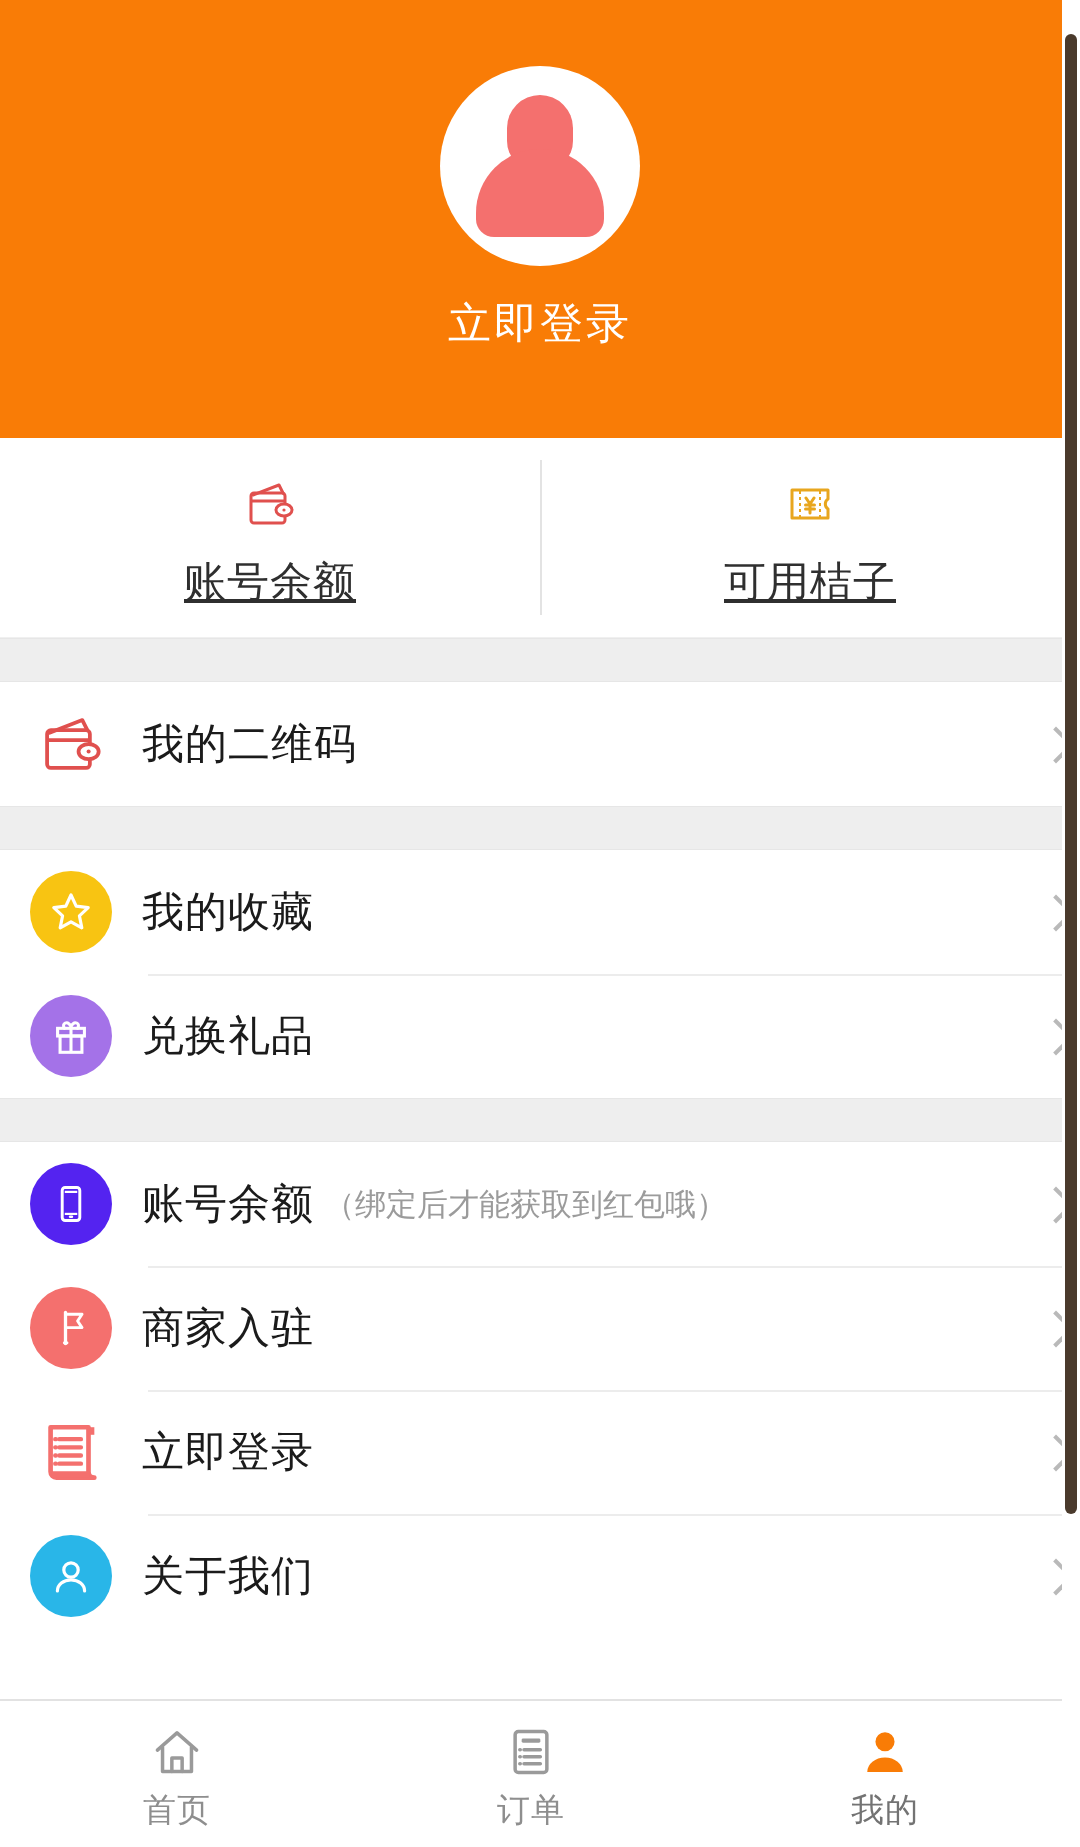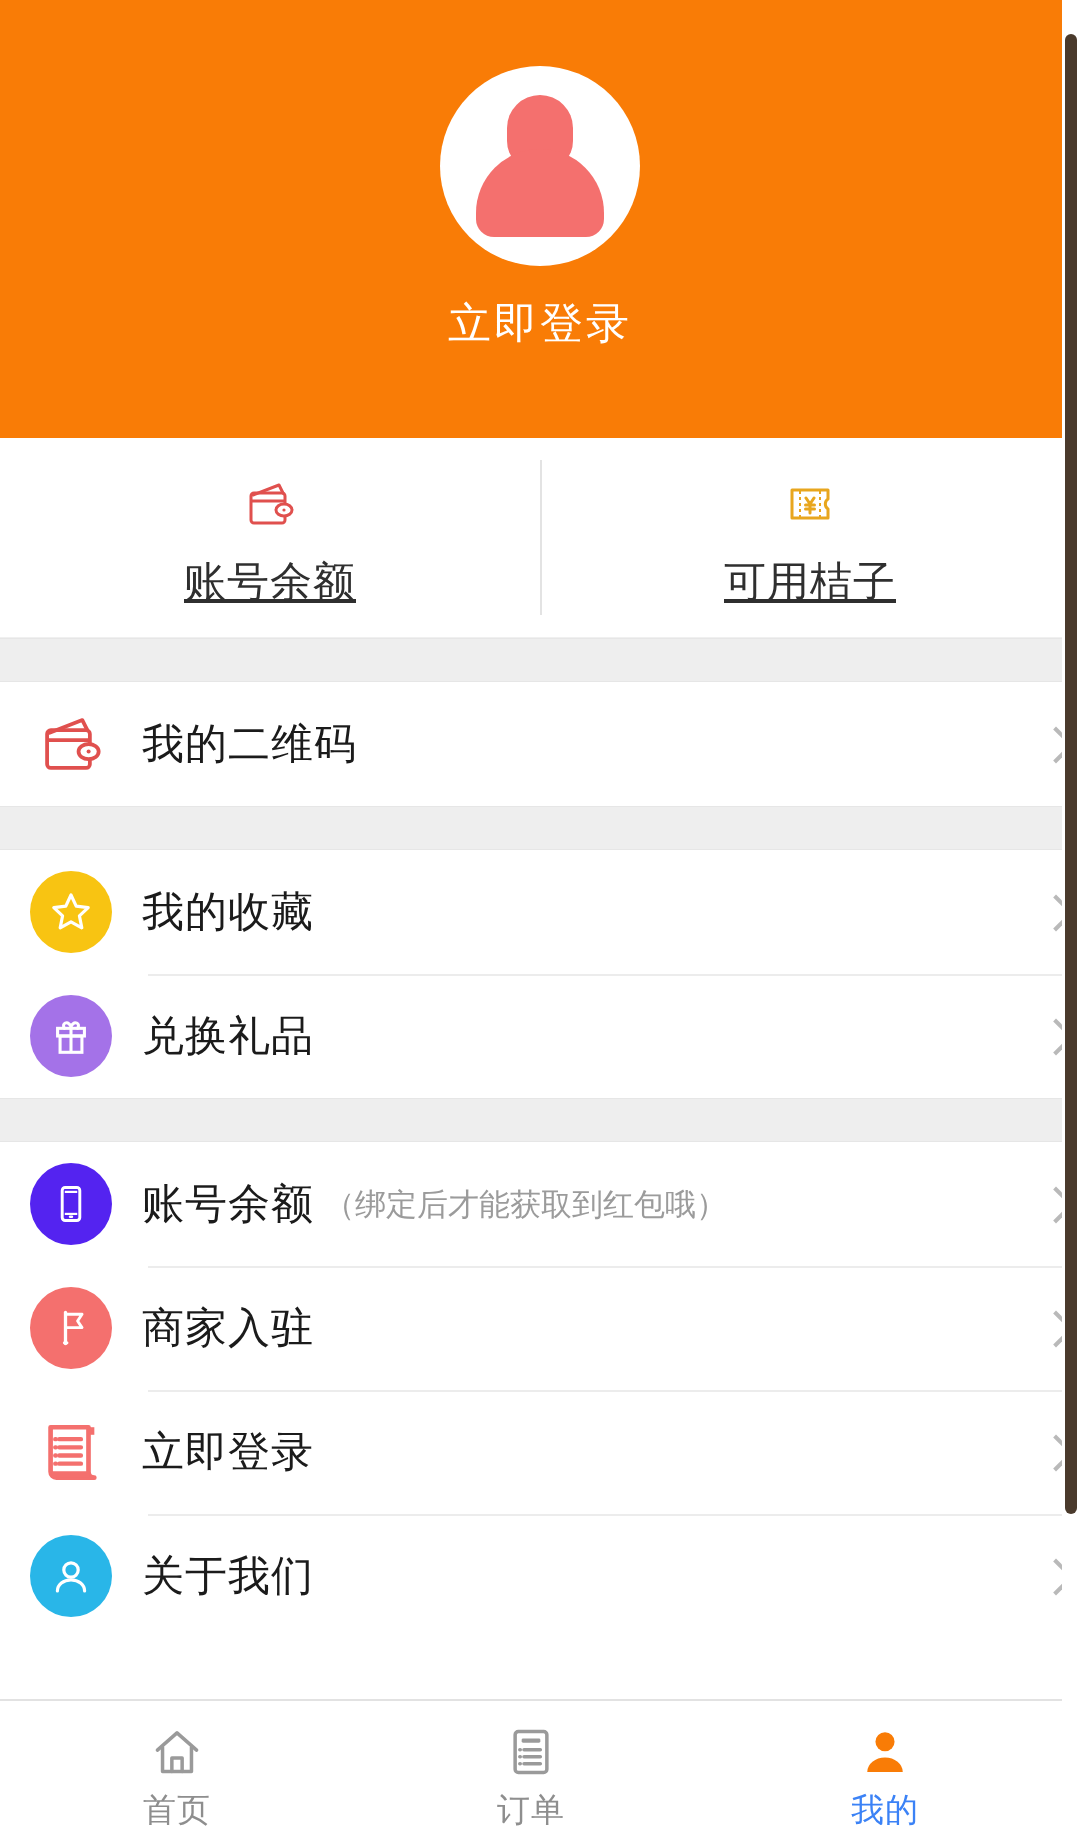--- a/index.html
+++ b/index.html
@@ -207,21 +207,21 @@
     align-items: center;
     justify-content: center;
     margin-bottom: 12px;
   }
   .tab-label {
     font-size: 33px;
     color: #8e8e8e;
     line-height: 1;
     letter-spacing: 1px;
   }
-  .tab.active .tab-label { color: #3b82f6; }
+  .tab.active .tab-label { color: #737373; }
 
   
   .scrollbar-track {
     position: absolute;
     right: 0; top: 0;
     width: 18px; height: 1847px;
     background: #ffffff;
   }
   .scrollbar-thumb {
     position: absolute;

